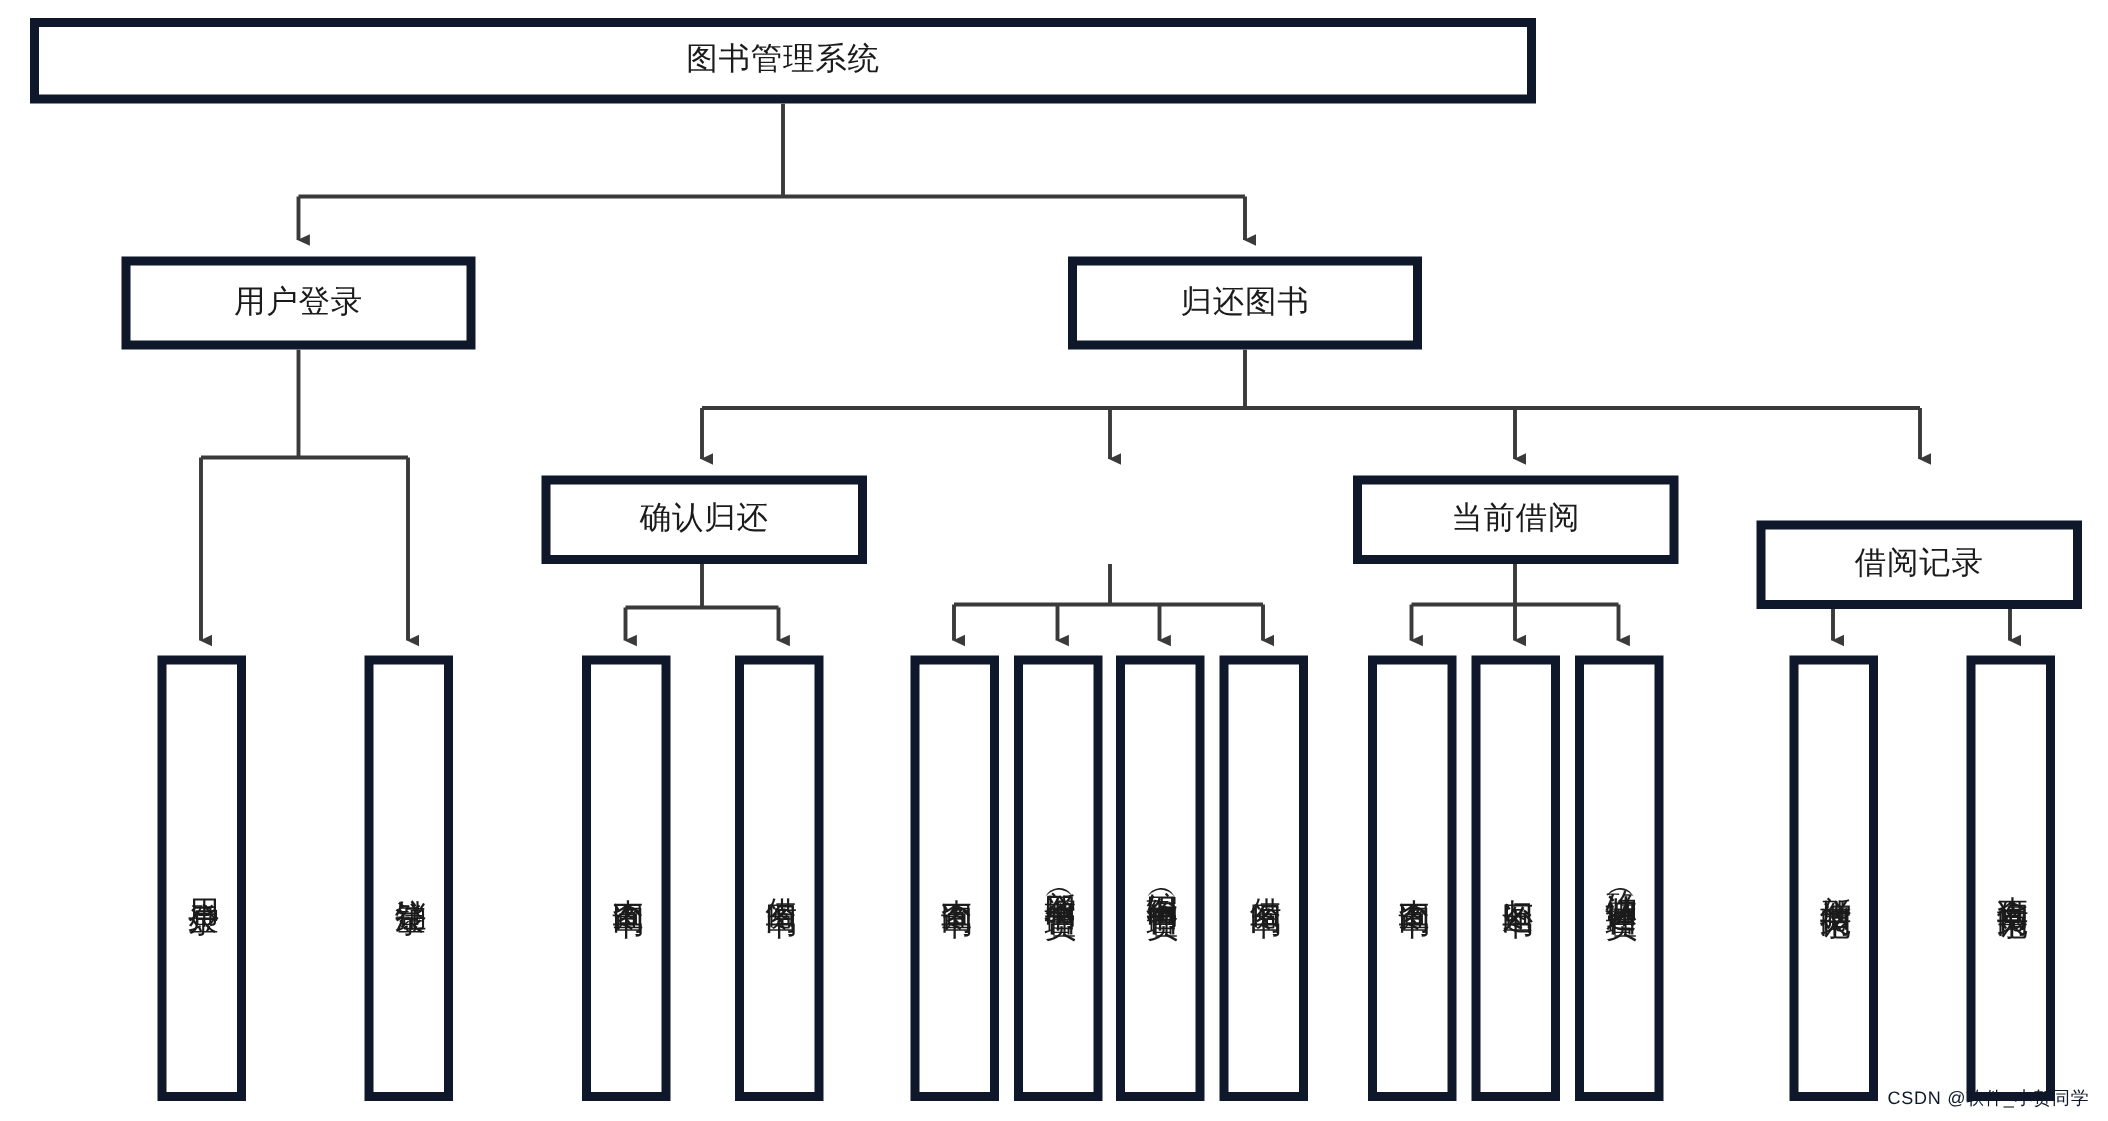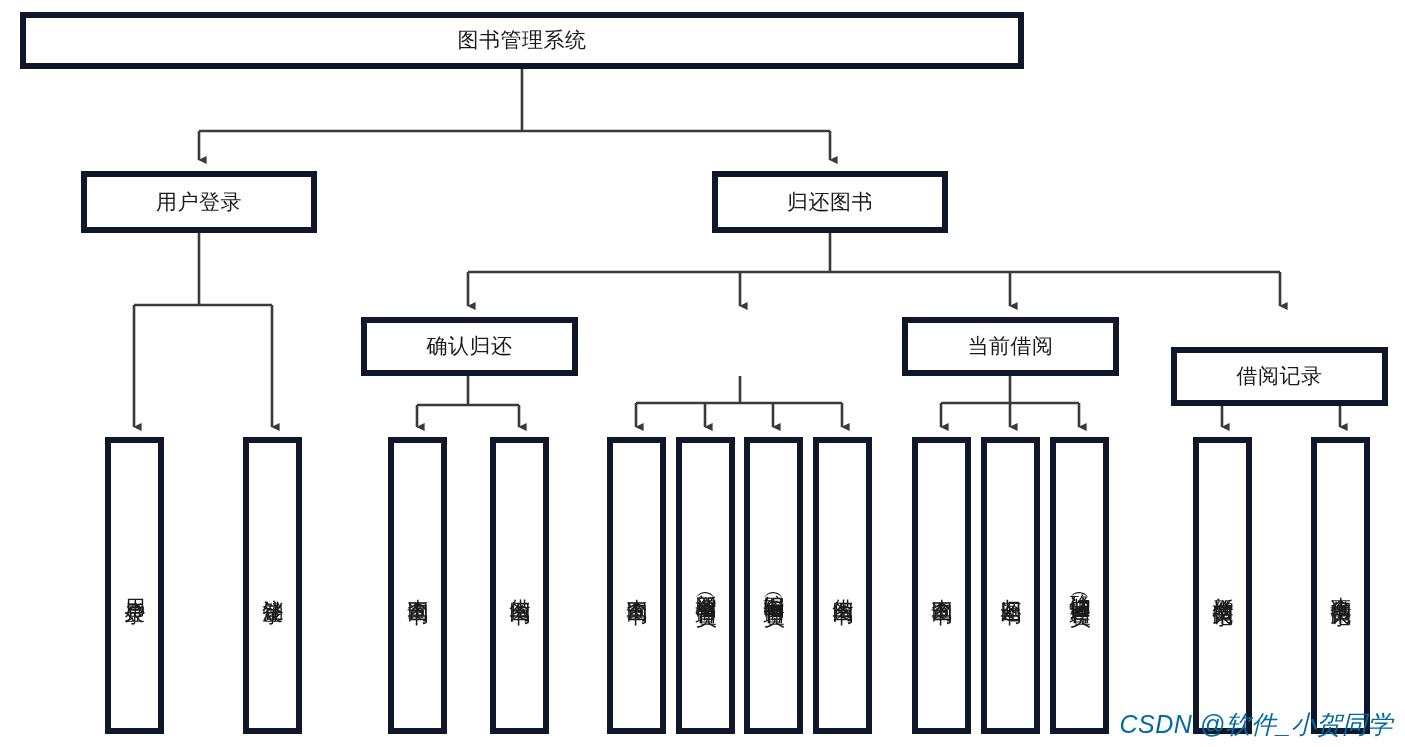--- a/index.html
+++ b/index.html
@@ -52,26 +52,25 @@
     text-orientation: upright;
     line-height: 1.18;
     letter-spacing: 2px;
     white-space: nowrap;
     text-align: center;
   }
   .watermark {
     position: absolute;
     right: 12px;
     bottom: 6px;
-    font-size: 25px;
-    color: #0369a1;
+    font-size: 12px;
+    color: #0f172a;
     white-space: nowrap;
     pointer-events: none;
     letter-spacing: 0.5px;
-    font-style: italic;
   }
 </style>
 </head>
 <body>
 
 <div id="diagram-root">
 
   <svg class="diagram-svg" viewBox="0 0 1405 747" xmlns="http://www.w3.org/2000/svg">
     <defs>
       <marker id="arrowhead" markerWidth="9" markerHeight="9" refX="4.5" refY="7.6" orient="auto" markerUnits="userSpaceOnUse">

